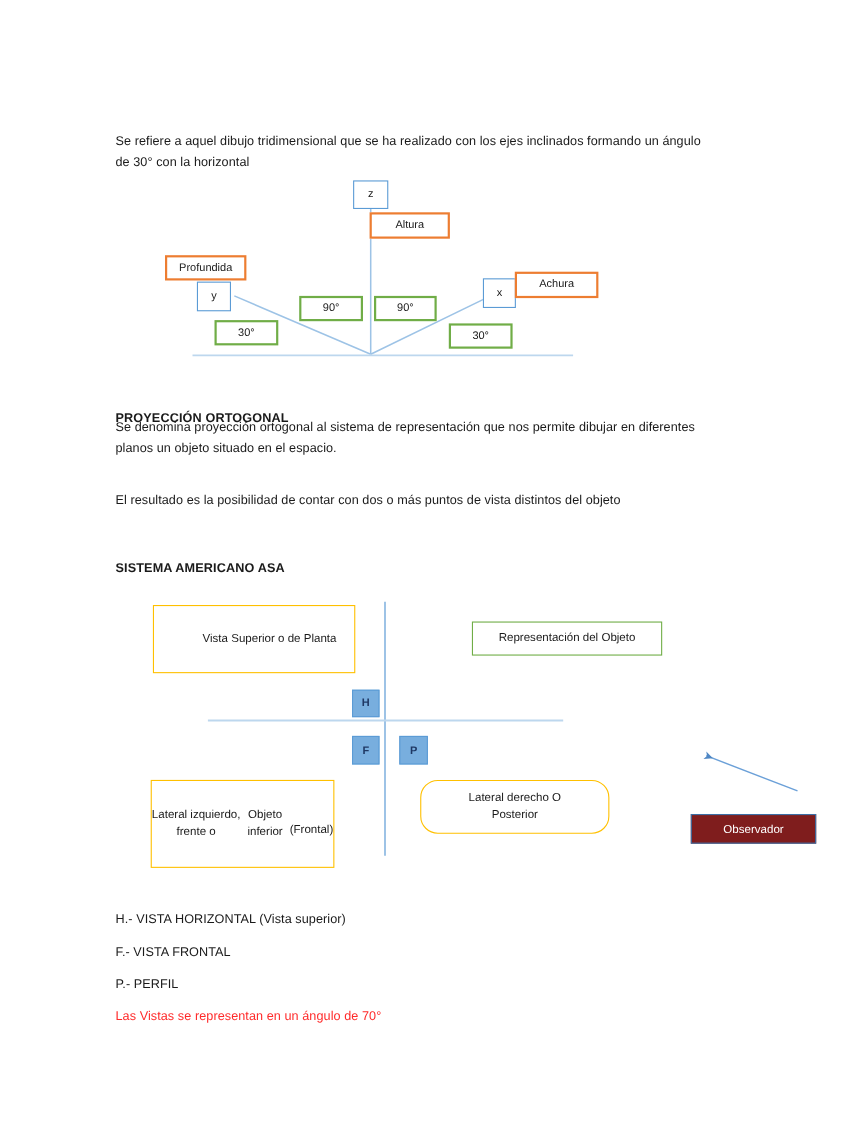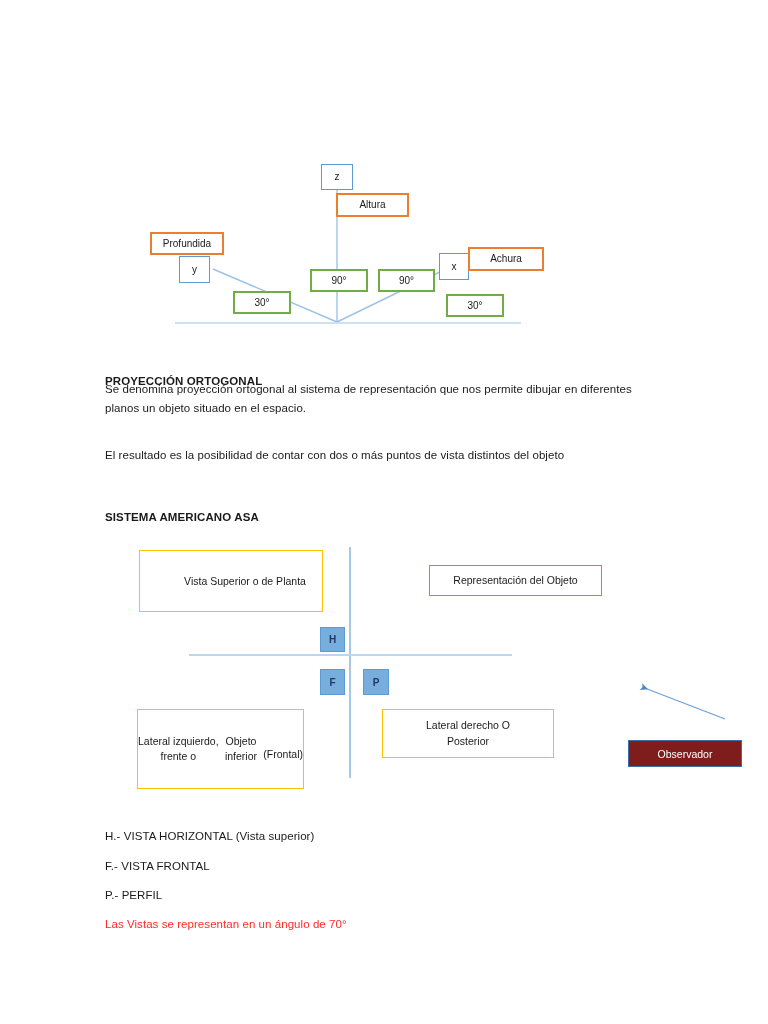--- a/index.html
+++ b/index.html
@@ -48,21 +48,21 @@
     align-items: center;
     justify-content: center;
     text-align: center;
     font-size: 10px;
     background: #ffffff;
     color: #1a1a1a;
     line-height: 1.35;
   }
   .b-blue   { border: 1.3px solid #5b9bd5; }
   .b-orange { border: 2px   solid #ed7d31; }
-  .b-green  { border: 2px   solid #70ad47; margin-left: 38px; }
+  .b-green  { border: 2px   solid #70ad47; }
   .b-yellow { border: 1.8px solid #ffc000; }
   .b-green-thin { border: 1.3px solid #70ad47; }
 
   .badge {
     position: absolute;
     box-sizing: border-box;
     display: flex;
     align-items: center;
     justify-content: center;
     background: #78aede;
@@ -92,20 +92,21 @@
     height: 1024px;
     pointer-events: none;
   }
 </style>
 </head>
 <body>
 
 <div class="page">
 
 
+  <div class="txt" style="left:105px; top:120px; width:545px;">Se refiere a aquel dibujo tridimensional que se ha realizado con los ejes inclinados formando un ángulo de 30° con la horizontal</div>
 
   <svg class="overlay">
 
     <line x1="337" y1="190" x2="337" y2="322" stroke="#9dc3e6" stroke-width="1.4"></line>
 
     <line x1="337" y1="322" x2="213" y2="269" stroke="#9dc3e6" stroke-width="1.4"></line>
 
     <line x1="337" y1="322" x2="446" y2="269" stroke="#9dc3e6" stroke-width="1.4"></line>
 
     <line x1="175" y1="323" x2="521" y2="323" stroke="#bdd7ee" stroke-width="1.6"></line>
@@ -158,21 +159,21 @@
   <div class="badge" style="left:320px; top:669px; width:25px; height:26px;">F</div>
 
   <div class="badge" style="left:363px; top:669px; width:26px; height:26px;">P</div>
 
   <div class="abox b-yellow" style="left:137px; top:709px; width:167px; height:80px; flex-direction:row; font-size:10.5px; line-height:1.45;">
     <span>Lateral izquierdo, frente o</span>
     <span>Objeto inferior</span>
     <span style="margin-top:11px;">(Frontal)</span>
   </div>
 
-  <div class="abox b-yellow" style="left:382px; top:709px; width:172px; height:49px; flex-direction:column; font-size:10.5px; line-height:1.45;">
+  <div class="abox b-yellow" style="left:382px; top:709px; width:172px; height:49px; flex-direction:column; font-size:10.5px; line-height:1.45;border-radius:16px;">
     <span>Lateral derecho O</span>
     <span>Posterior</span>
   </div>
 
   <div class="observer-box" style="left:628px; top:740px; width:114px; height:27px;">Observador</div>
 
   <div class="txt" style="left:105px; top:827px; width:450px;">H.- VISTA HORIZONTAL  (Vista superior)</div>
 
   <div class="txt" style="left:105px; top:857px; width:450px;">F.- VISTA FRONTAL</div>
 

